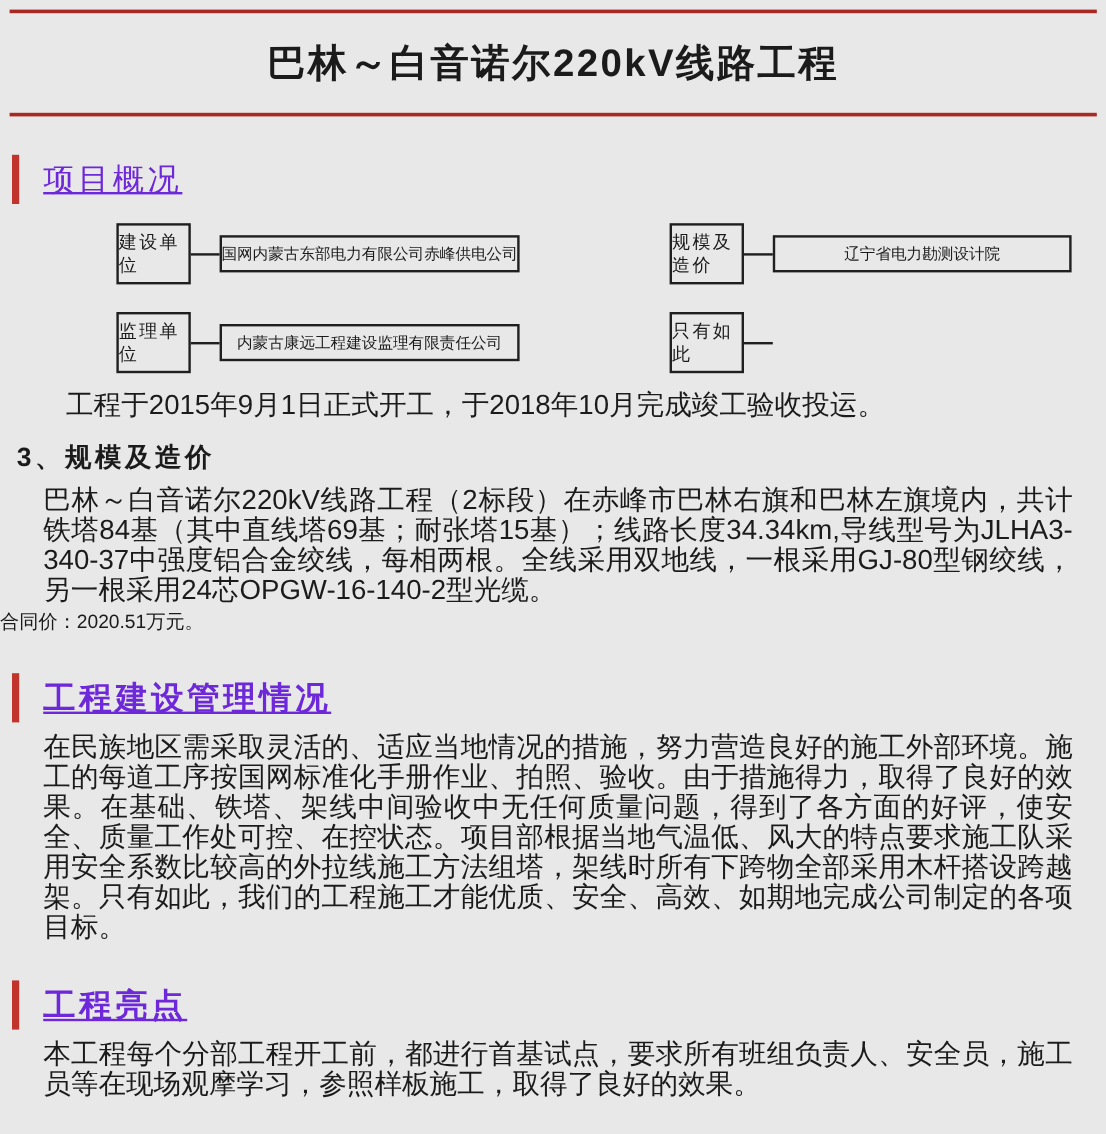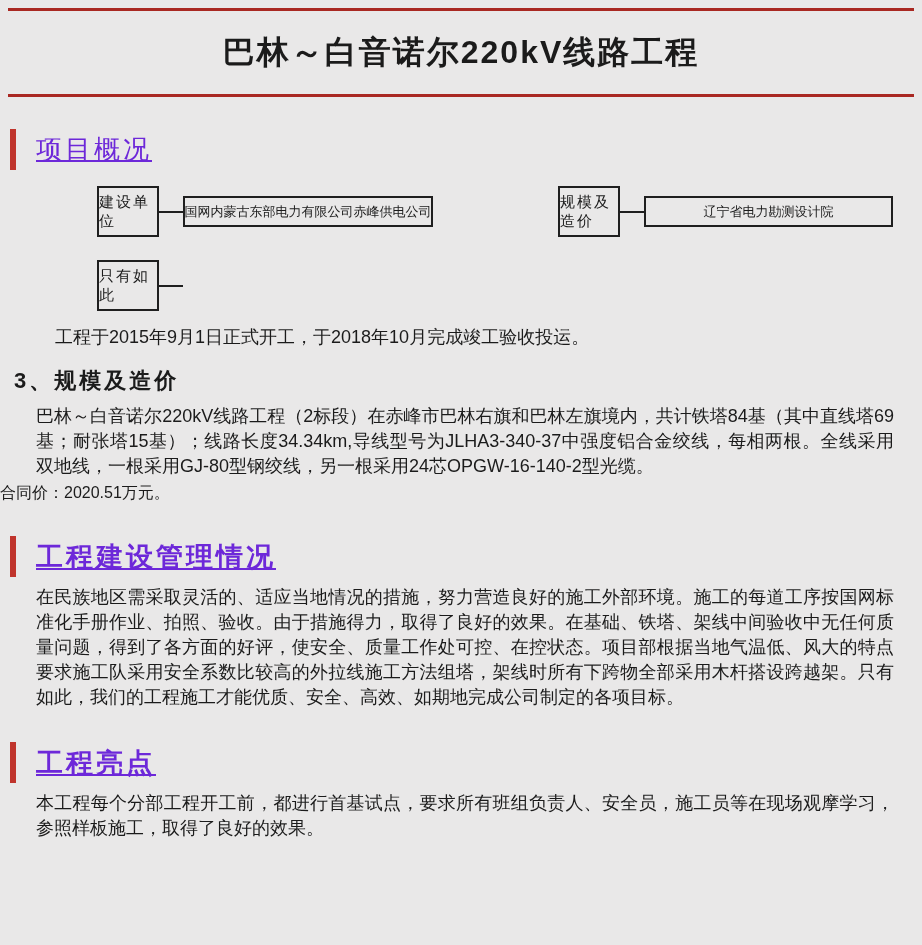--- a/index.html
+++ b/index.html
@@ -51,21 +51,21 @@
   }
   .connector { width:24px; height:2px; background:#1f1f1f; flex:none; }
   .company-box {
     flex:1; height:31px; box-sizing:border-box;
     border:2px solid #1f1f1f;
     display:flex; align-items:center; justify-content:center;
     font-size:13px; white-space:nowrap; overflow:hidden;
   }
 
   .para {
-    font-size:18px; line-height:25px;
+    font-size:23px; line-height:25px;
     margin:8px 28px 0 36px;
     text-align:justify;
   }
   .para.indent { margin-left:55px; margin-right:20px; text-align:left; margin-top:14px; }
 
   .price {
     text-align:left; font-weight:normal; font-size:16px;
     margin:4px 32px 0 0;
   }
 </style>
@@ -91,20 +91,25 @@
       <div class="role-box">建设单位</div>
       <div class="connector"></div>
       <div class="company-box">国网内蒙古东部电力有限公司赤峰供电公司</div>
     </div>
     <div class="pair">
       <div class="role-box">规模及造价</div>
       <div class="connector"></div>
       <div class="company-box">辽宁省电力勘测设计院</div>
     </div>
     <div class="pair">
+      <div class="role-box">监理单位</div>
+      <div class="connector"></div>
+      <div class="company-box">内蒙古康远工程建设监理有限责任公司</div>
+    </div>
+    <div class="pair">
       <div class="role-box">只有如此</div>
       <div class="connector"></div>
     </div>
   </div>
 
   <p class="para indent">工程于2015年9月1日正式开工，于2018年10月完成竣工验收投运。</p>
 
   <div class="num-heading">3、规模及造价</div>
   <p class="para">巴林～白音诺尔220kV线路工程（2标段）在赤峰市巴林右旗和巴林左旗境内，共计铁塔84基（其中直线塔69基；耐张塔15基）；线路长度34.34km,导线型号为JLHA3-340-37中强度铝合金绞线，每相两根。全线采用双地线，一根采用GJ-80型钢绞线，另一根采用24芯OPGW-16-140-2型光缆。</p>
   <p class="price">合同价：2020.51万元。</p>

